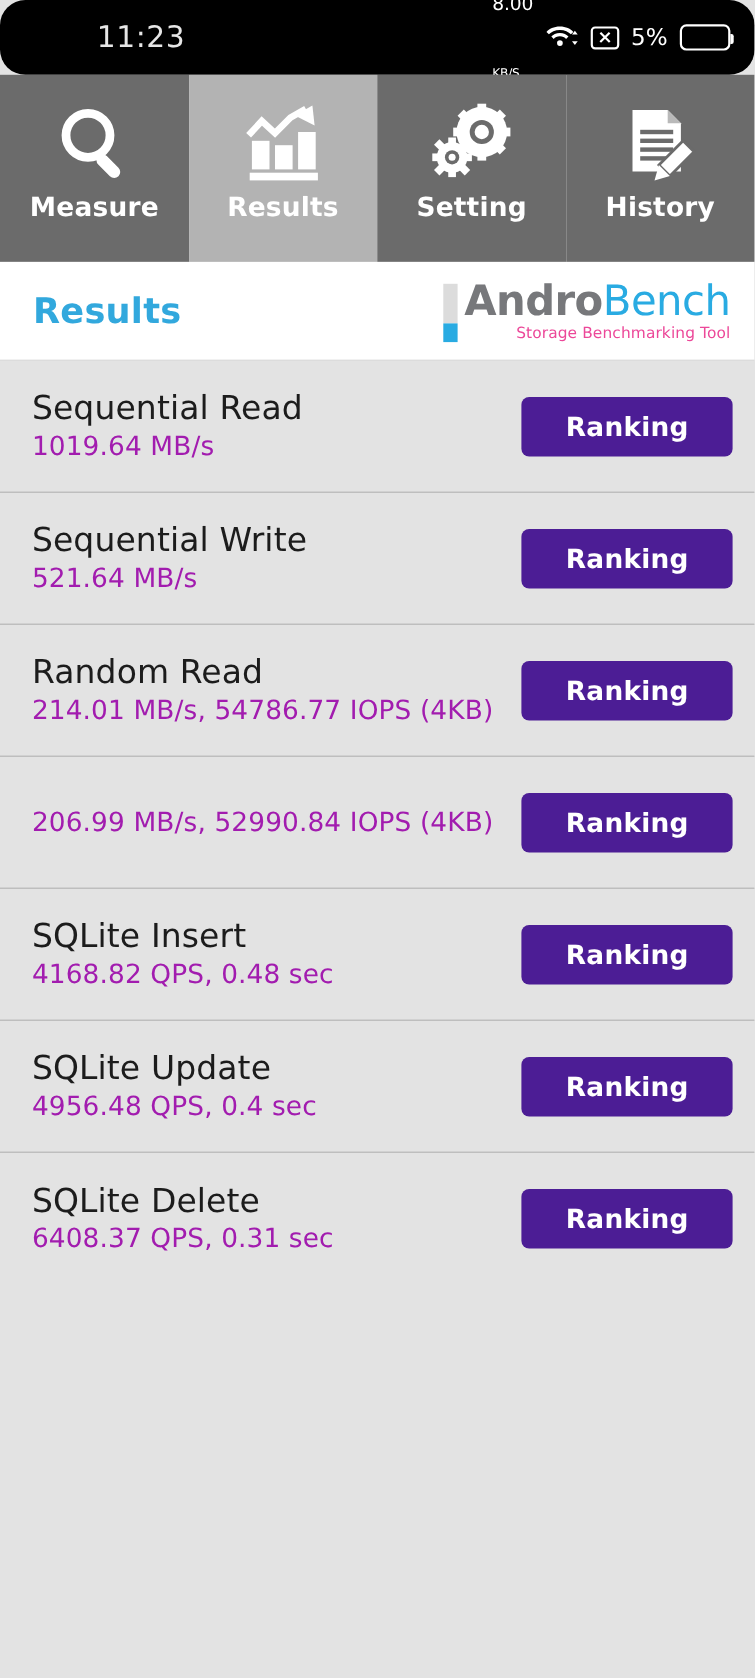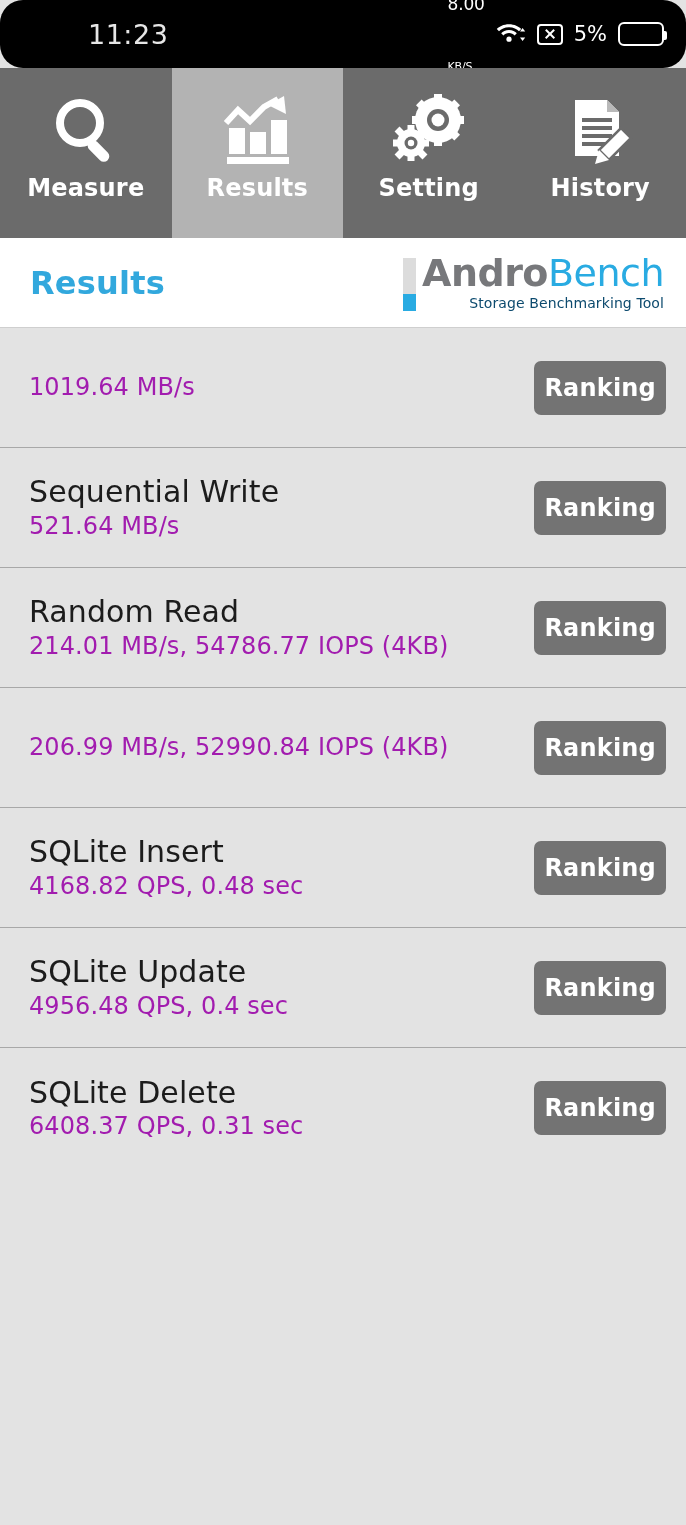--- a/index.html
+++ b/index.html
@@ -164,21 +164,21 @@
   }
   .brand-name {
     font-size: 38px;
     line-height: 1;
     letter-spacing: -0.5px;
   }
   .brand-name .b-andro { color: #77787b; font-weight: bold; }
   .brand-name .b-bench { color: #29abe2; }
   .brand-tag {
     font-size: 14px;
-    color: #0c4a6e;
+    color: #ec4899;
     text-align: right;
     margin-top: 3px;
     letter-spacing: 0.1px;
   }
 
   
   #results-list {
     background: #e3e3e3;
   }
   .result-row {
@@ -199,27 +199,27 @@
     line-height: 1.05;
     letter-spacing: 0.1px;
   }
   .row-value {
     font-size: 24px;
     color: #a21caf;
     line-height: 1.05;
     letter-spacing: 0.1px;
   }
   .ranking-button {
-    background: #737373;
+    background: #4c1d95;
     color: #ffffff;
     font-size: 24px;
     font-weight: bold;
     border: none;
     border-radius: 7px;
-    padding: 13px 10px;
+    padding: 13px 40px;
     cursor: pointer;
     letter-spacing: 0.2px;
     font-family: "DejaVu Sans", sans-serif;
     white-space: nowrap;
   }
 </style>
 </head>
 <body>
 
 <div id="status-bar">
@@ -344,20 +344,21 @@
       </div>
       <div class="brand-tag">Storage Benchmarking Tool</div>
     </div>
   </div>
 </div>
 
 <div id="results-list">
 
   <div class="result-row">
     <div class="row-text">
+      <div class="row-title">Sequential Read</div>
       <div class="row-value">1019.64 MB/s</div>
     </div>
     <button class="ranking-button">Ranking</button>
   </div>
 
   <div class="result-row">
     <div class="row-text">
       <div class="row-title">Sequential Write</div>
       <div class="row-value">521.64 MB/s</div>
     </div>

